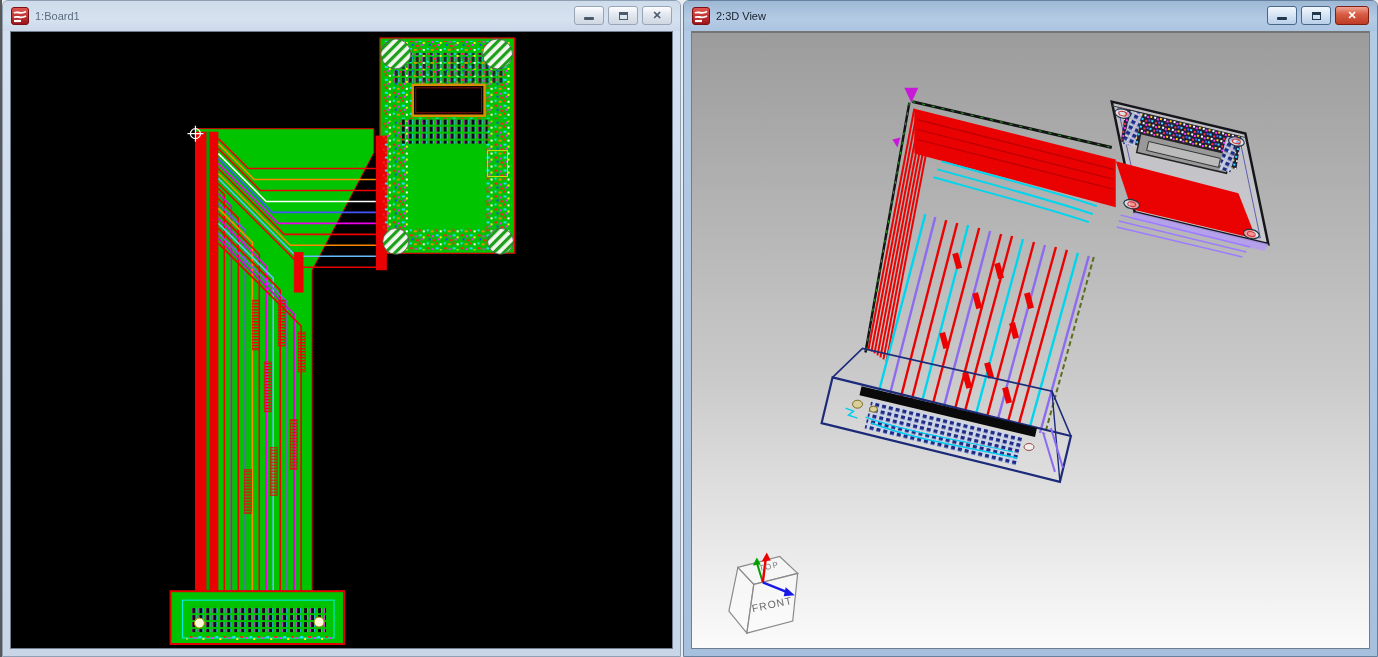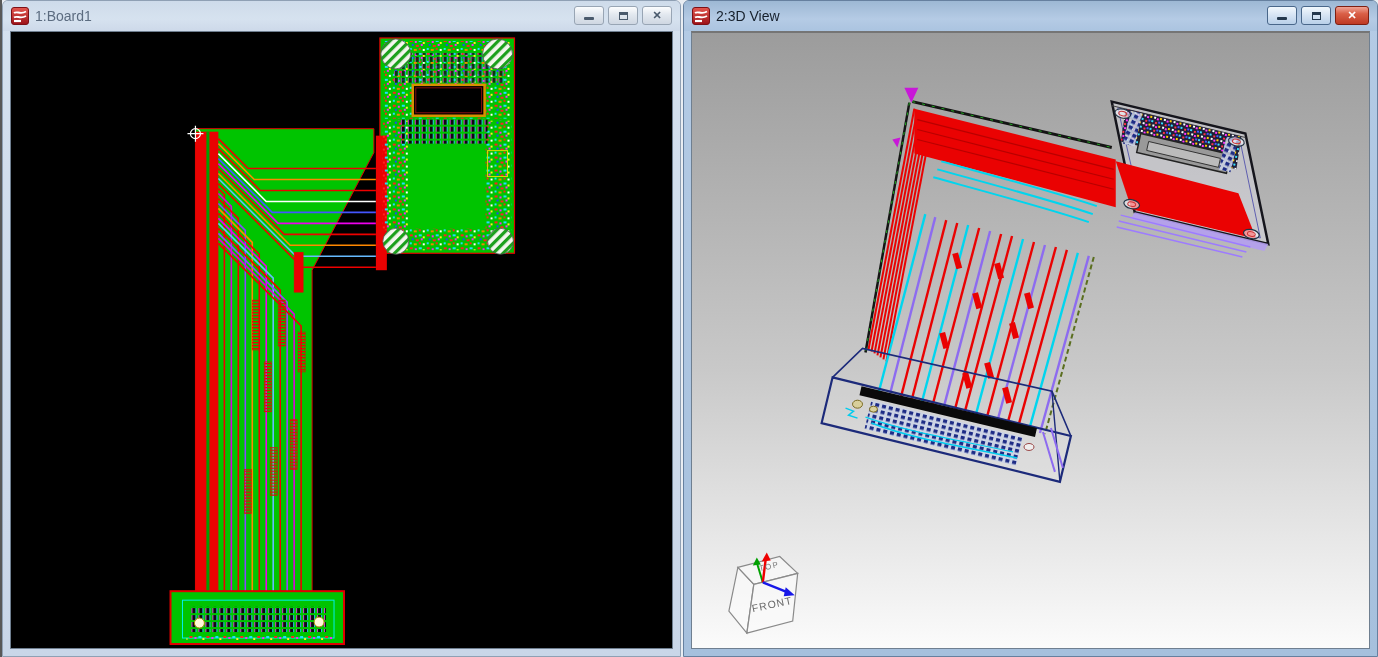--- a/index.html
+++ b/index.html
@@ -13,21 +13,21 @@
   }
   .mdi-edge{position:absolute;left:0;top:0;width:2px;height:657px;background:#585858;}
   .window{position:absolute;top:0;height:657px;box-sizing:border-box;border-radius:6px 6px 0 0;}
   .win-left{left:2px;width:679px;background:linear-gradient(#d5e1ef,#c9d6e8);border:1px solid #8fa0b4;}
   .win-right{left:683px;width:695px;background:linear-gradient(#b4cbe5,#a6c0dd);border:1px solid #66809f;}
   .titlebar{position:absolute;left:0;top:0;right:0;height:30px;display:flex;align-items:center;
     padding-left:6px;border-radius:5px 5px 0 0;}
   .win-left .titlebar{background:linear-gradient(#cedbea,#d6e2ef 60%,#cdd9e9);}
   .win-right .titlebar{background:linear-gradient(#9db8d4,#b5cbe5 60%,#abc4e0);}
   .app-icon{width:18px;height:18px;margin:0 6px 0 2px;flex:0 0 auto;}
-  .title-text{font-size:14px;}
+  .title-text{font-size:11px;}
   .win-left .title-text{color:#5c6c80;}
   .win-right .title-text{color:#16202c;}
   .controls{position:absolute;right:8px;top:5px;display:flex;gap:4px;}
   .wbtn{width:30px;height:19px;border-radius:3px;display:flex;align-items:center;justify-content:center;
     box-sizing:border-box;cursor:default;}
   .win-left .wbtn{background:linear-gradient(#fcfdfe,#e2e8ef 45%,#cfd7e2);border:1px solid #98a5b4;color:#4a5a6c;}
   .win-right .wbtn{background:linear-gradient(#f2f8fd,#d8e5f4 45%,#b9d0e9);border:1px solid #49678a;color:#24384d;}
   .win-right .wbtn.close{width:34px;background:linear-gradient(#f0a394,#d95f47 40%,#bf3a24);border:1px solid #7e1f12;color:#fff;}
   .g-min{display:block;width:10px;height:3px;background:currentColor;border-radius:1px;margin-top:6px;}
   .g-restore{display:block;width:9px;height:8px;box-sizing:border-box;border:1.5px solid currentColor;border-top-width:3px;background:transparent;}

